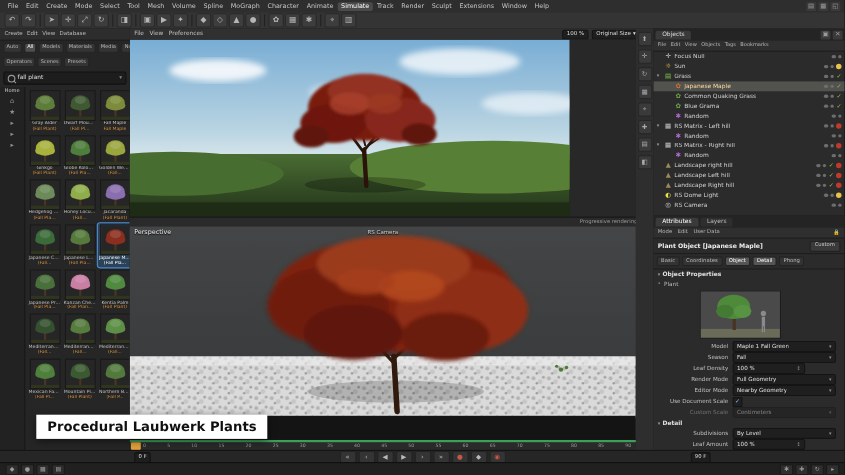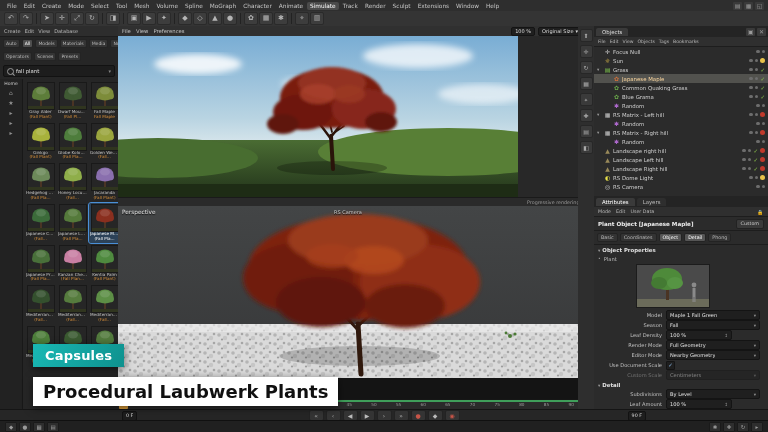--- a/index.html
+++ b/index.html
@@ -122,21 +122,21 @@
   .fb-left{position:absolute;left:122px;}
   .fb-right{position:absolute;right:122px;}
   .bottombar{position:absolute;left:0;bottom:0;right:0;height:11px;background:#202020;border-top:1px solid #101010;
              display:flex;align-items:center;padding:0 5px;}
   .bb-group{display:flex;gap:2px;}
   .bb-right{margin-left:auto;}
   .bbtn{width:10px;height:8px;background:#2e2e2e;border:1px solid #1a1a1a;border-radius:1px;color:#9a9a9a;font-size:5.5px;display:flex;align-items:center;justify-content:center;}
   
   .badge{position:absolute;left:33px;top:344px;background:linear-gradient(120deg,var(--c-teal),#0e918e);color:#fff;
          font-size:13px;font-weight:bold;padding:4px 12px;box-shadow:0 2px 8px rgba(0,0,0,.55);letter-spacing:.2px;}
-  .title-bar{position:absolute;left:33px;top:377px;background:#fff;color:#101010;font-size:18px;font-weight:bold;
+  .title-bar{position:absolute;left:33px;top:377px;background:#fff;color:#101010;font-size:12px;font-weight:bold;
              padding:4px 10px;box-shadow:0 2px 8px rgba(0,0,0,.55);white-space:nowrap;}
 </style>
 </head>
 <body>
 
 <div id="app">
 
   <div class="menubar">
     <div id="menu-items">
         <span class="mitem">File</span>
@@ -984,15 +984,14 @@
         <span class="bbtn">▤</span>
       </div>
     <div class="bb-group bb-right" id="bb-right">
         <span class="bbtn">✱</span>
         <span class="bbtn">✚</span>
         <span class="bbtn">↻</span>
         <span class="bbtn">▸</span>
       </div>
   </div>
 
-  <div class="badge">Capsules</div>
   <div class="title-bar">Procedural Laubwerk Plants</div>
 </div>
 
 </body></html>

